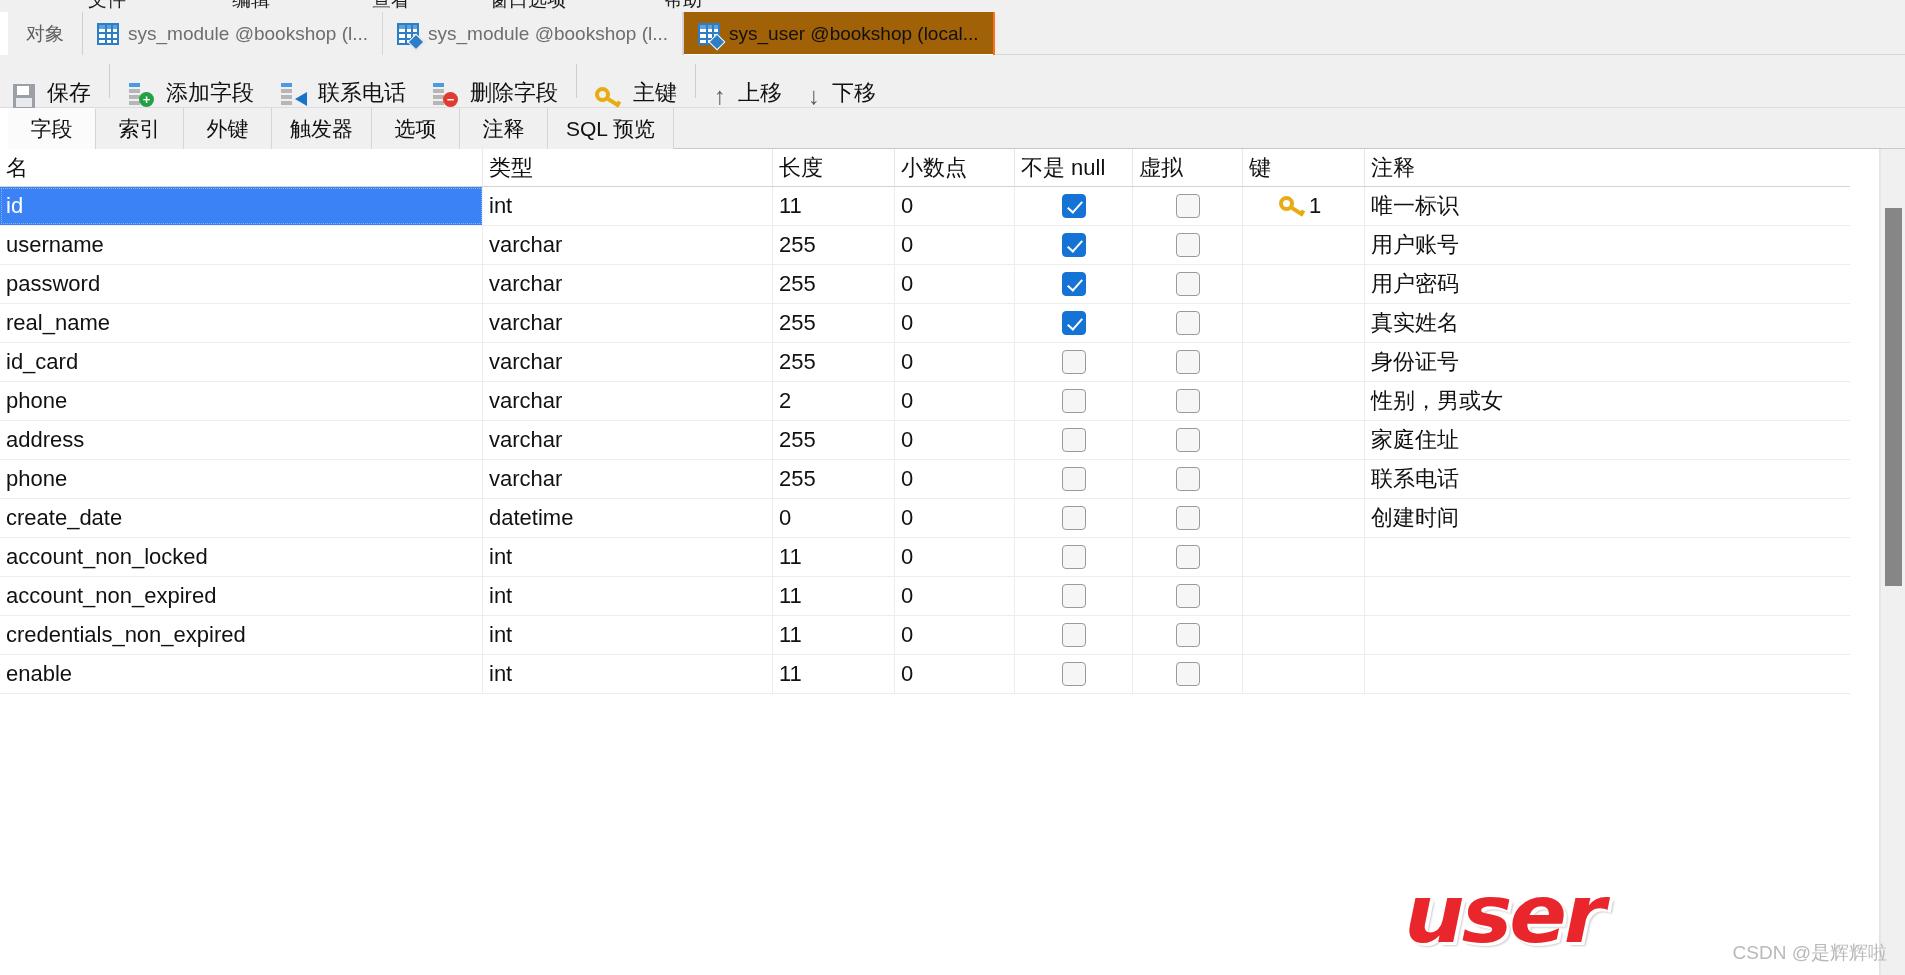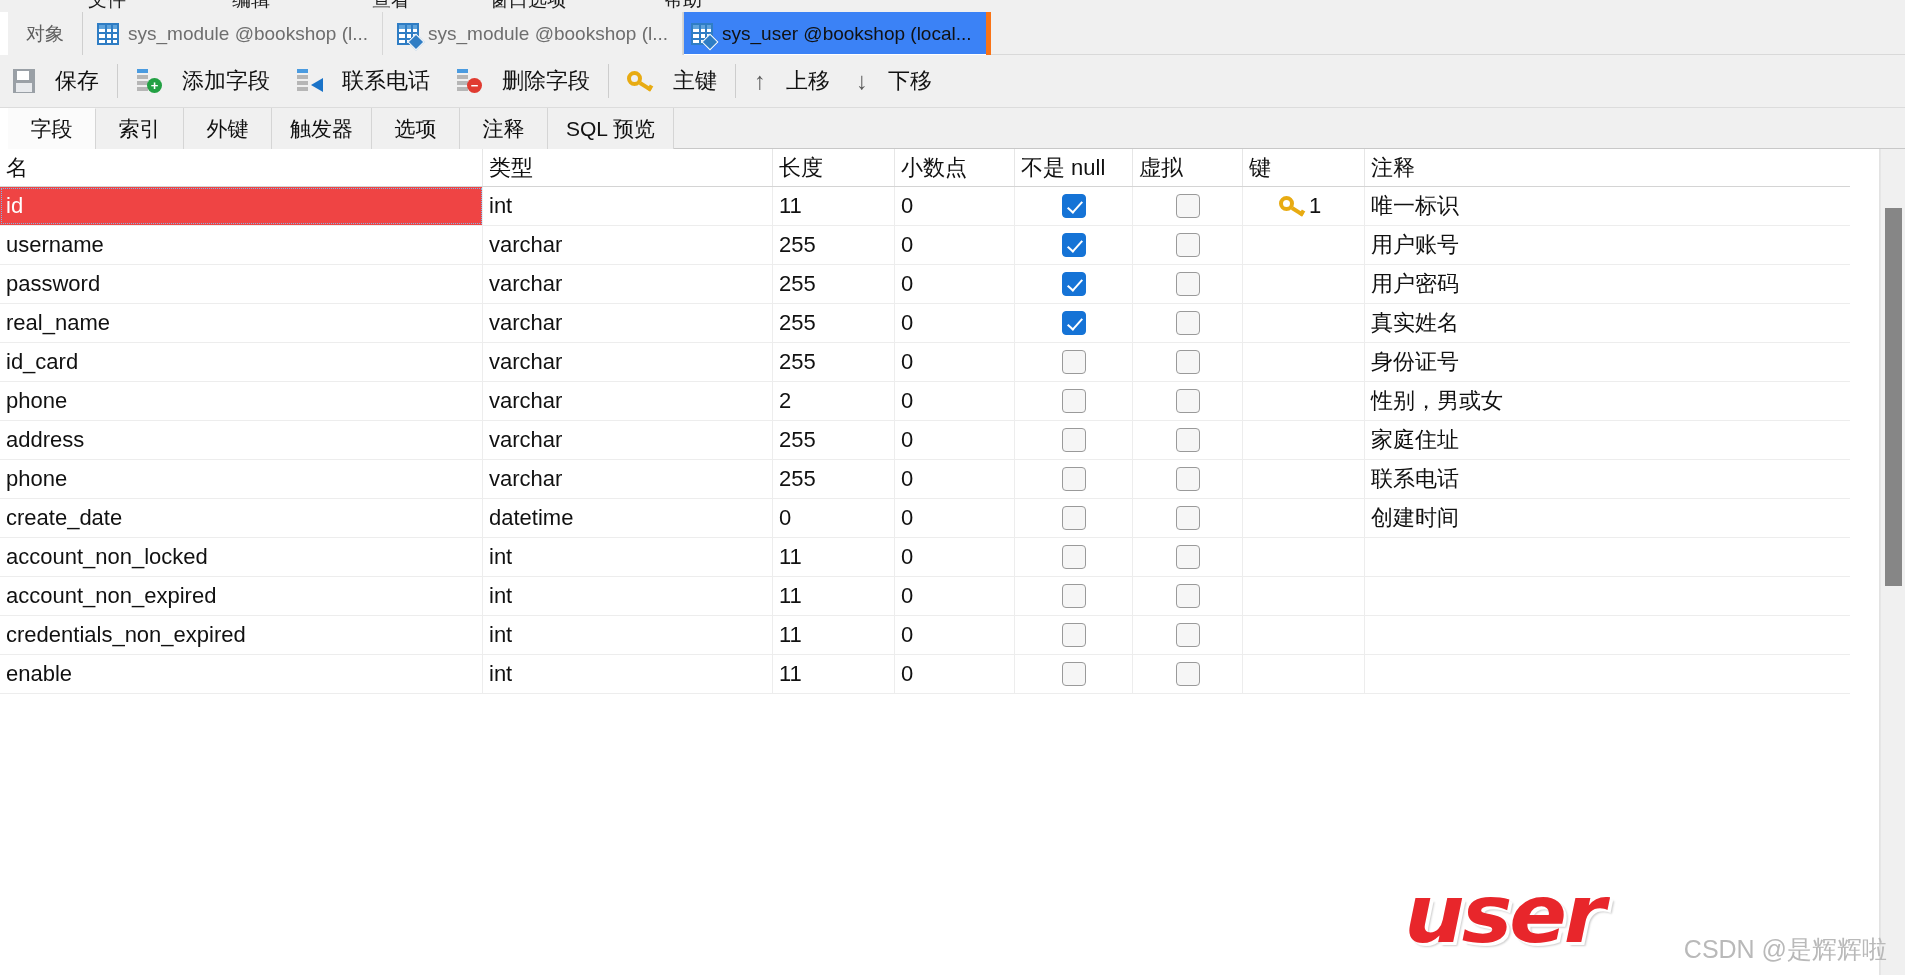--- a/index.html
+++ b/index.html
@@ -31,24 +31,23 @@
   .tab {
     display: flex; align-items: center; gap: 9px;
     padding: 0 14px; height: 43px;
     font-size: 19px; color: #6e6e6e; white-space: nowrap;
     border-right: 1px solid #d7d7d7;
     background: #f0f0f0;
     position: relative;
   }
   .tab.obj { color:#5f5f5f; padding: 0 18px; border-right: 1px solid #cfcfcf;}
   .tab.active {
-    background: #3b82f6; color: #111111;
-    border-right: 5px solid #f97316;
+    background: #a16207; color: #111111;
+    border-right: 2px solid #f97316;
     border-left: 1px solid #cfcfcf;
-    padding-left: 7px;
   }
   .tab.active::after{
     content:""; position:absolute; left:0; right:0; bottom:-1px; height:2px; background:#ffffff;
   }
   .tabbar-filler { flex: 1 1 auto; background: #f0f0f0; }
 
   
   .ico-grid { width: 22px; height: 22px; flex: none; position: relative; }
   .ico-grid .g { position:absolute; inset:0; border:2px solid #2f7dc4; background:#ffffff;}
   .ico-grid .hl { position:absolute; left:2px; right:2px; height:2px; background:#2f7dc4;}
@@ -58,21 +57,21 @@
   .ico-pencil { position:absolute; right:-3px; bottom:-3px; width:12px; height:12px;
     background:#2f7dc4; transform: rotate(45deg); border:1px solid #fff; }
 
   
   .toolbar {
     position: absolute; top: 55px; left: 0; width: 1905px; height: 53px;
     background: #f0f0f0; border-bottom: 1px solid #dcdcdc;
     display: flex; align-items: center;
   }
   .tbtn {
-    display: flex; align-items: center; gap: 20px;
+    display: flex; align-items: flex-end; gap: 12px;
     height: 53px; padding: 0 13px;
     font-size: 22px; color: #111; white-space: nowrap;
   }
   .tbsep { width: 1px; height: 34px; background: #cdcdcd; margin: 0 5px; }
 
   
   .ico-save { width:22px; height:24px; background:#9aa0a6; position:relative; flex:none; }
   .ico-save::after{ content:""; position:absolute; left:4px; top:2px; width:12px; height:9px; background:#ffffff; }
   .ico-save::before{ content:""; position:absolute; left:3px; bottom:1px; width:16px; height:9px; background:#e8eaed; }
 
@@ -135,21 +134,21 @@
     display: flex; height: 39px;
     border-bottom: 1px solid #ededed;
     font-size: 22px; color: #111; background:#ffffff;
   }
   .grow .gc {
     display:flex; align-items:center; padding-left: 6px;
     border-right: 1px solid #ededed; white-space: nowrap; overflow: hidden;
   }
   .grow .gc.center { justify-content:center; padding-left:0; }
   .grow.selected .gc.name {
-    background: #ef4444; color: #ffffff;
+    background: #3b82f6; color: #ffffff;
     outline: 1px dotted #7fb6e8; outline-offset: -2px;
   }
 
   
   .c-name { width: 483px; }
   .c-type { width: 290px; }
   .c-len  { width: 122px; }
   .c-dec  { width: 120px; }
   .c-null { width: 118px; }
   .c-virt { width: 110px; }
@@ -195,21 +194,21 @@
   .wm-user {
     position: absolute; left: 1409px; top: 867px;
     font-size: 81px; font-weight: bold; font-style: italic;
     color: #e8262b; letter-spacing: -3px;
     text-shadow: 3px 3px 0 #ffffff, 4px 4px 2px #cfcfcf;
     font-family: "DejaVu Sans", sans-serif;
     transform: scaleX(1.05);
   }
   .wm-csdn {
     position: absolute; right: 18px; bottom: 9px;
-    font-size: 25px; color: #b9b9b9; white-space: nowrap;
+    font-size: 19px; color: #b9b9b9; white-space: nowrap;
   }
 </style>
 </head>
 <body>
 
 <div id="app">
 
   <div class="menu-strip" id="menuStrip">
       <div class="menu-item" style="left: 88px;">文件</div>
       <div class="menu-item" style="left: 232px;">编辑</div>

